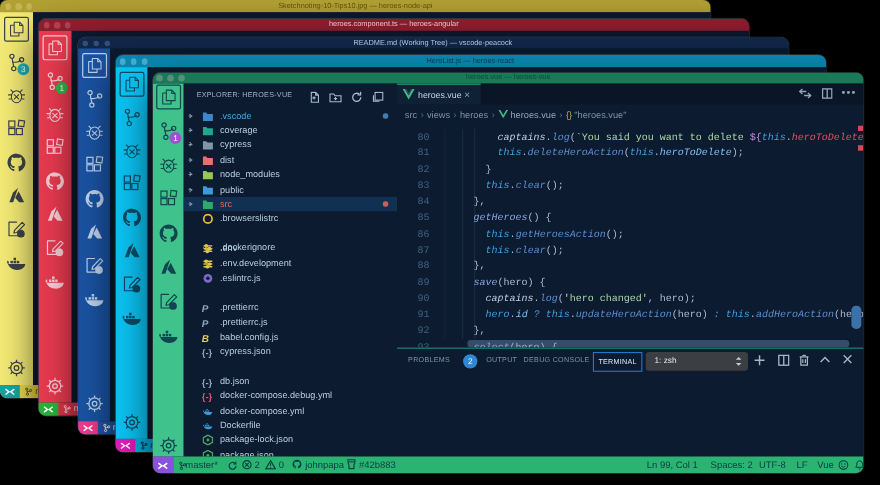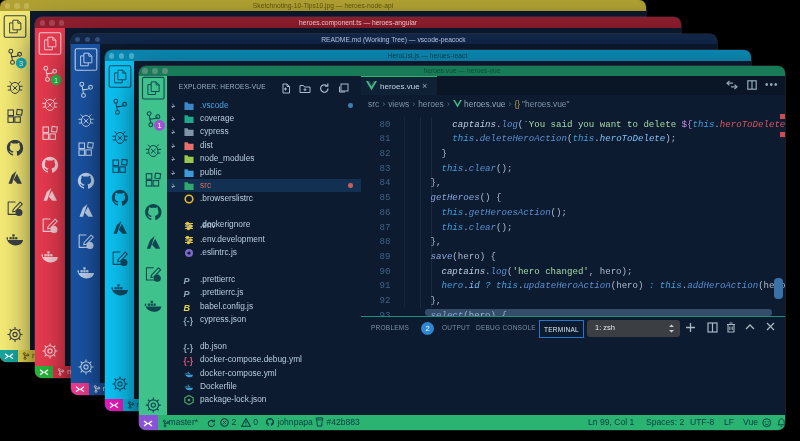--- a/index.html
+++ b/index.html
@@ -441,20 +441,27 @@
           </svg>
           <b class="lb" style="font-weight:normal">Dockerfile</b>
         </div>
     <div class="row" style="top:317.7px">
           <svg class="fi" viewBox="0 0 10 10">
             <polygon points="5,0.5 9.2,2.8 9.2,7.2 5,9.5 0.8,7.2 0.8,2.8" fill="none" stroke="#4aa860" stroke-width="1.2"></polygon>
             <circle cx="5" cy="5" r="1.3" fill="#4aa860"></circle>
           </svg>
           <b class="lb" style="font-weight:normal">package-lock.json</b>
         </div>
+    <div class="row" style="top:331.1px">
+          <svg class="fi" viewBox="0 0 10 10">
+            <polygon points="5,0.5 9.2,2.8 9.2,7.2 5,9.5 0.8,7.2 0.8,2.8" fill="none" stroke="#4aa860" stroke-width="1.2"></polygon>
+            <circle cx="5" cy="5" r="1.3" fill="#4aa860"></circle>
+          </svg>
+          <b class="lb" style="font-weight:normal">package.json</b>
+        </div>
   </div>
 
   <div id="tabs">
     <div id="atab">
       <svg style="position:absolute;left:5px;top:4px" width="11" height="10" viewBox="0 0 11 10">
             <polygon points="0,0 2.2,0 5.5,5.6 8.8,0 11,0 5.5,9.5" fill="#41b883"></polygon>
             <polygon points="2.2,0 3.5,0 5.5,3.4 7.5,0 8.8,0 5.5,5.6" fill="#35495e"></polygon>
           </svg>
       <span style="position:absolute;left:19px;top:0;line-height:19.5px;font-size:8px;color:#c3d4e6">heroes.vue</span>
       <span style="position:absolute;left:61px;top:0;line-height:19px;font-size:9px;color:#8fa3b8">×</span>

